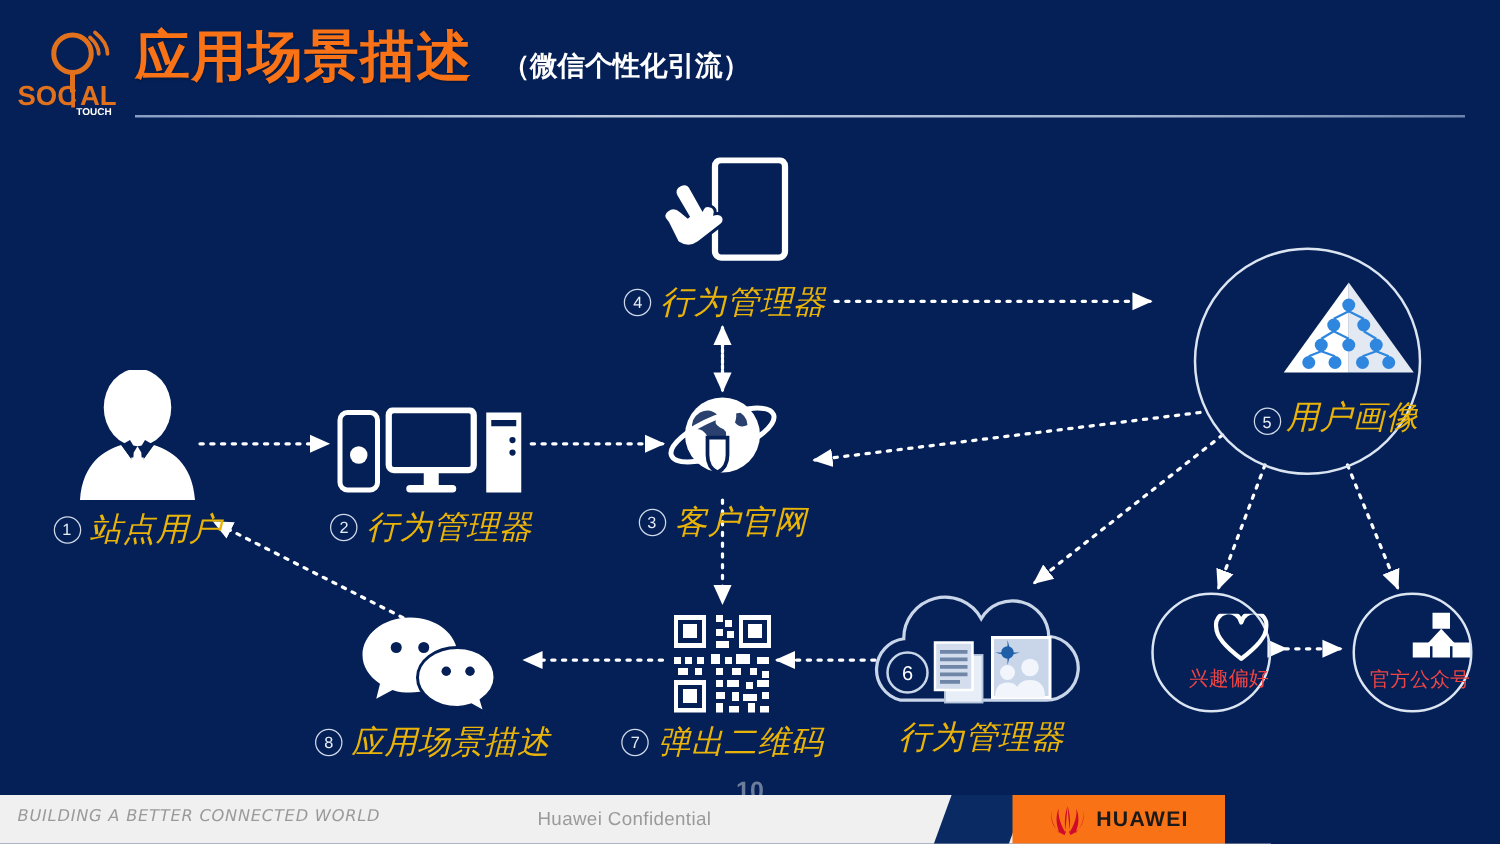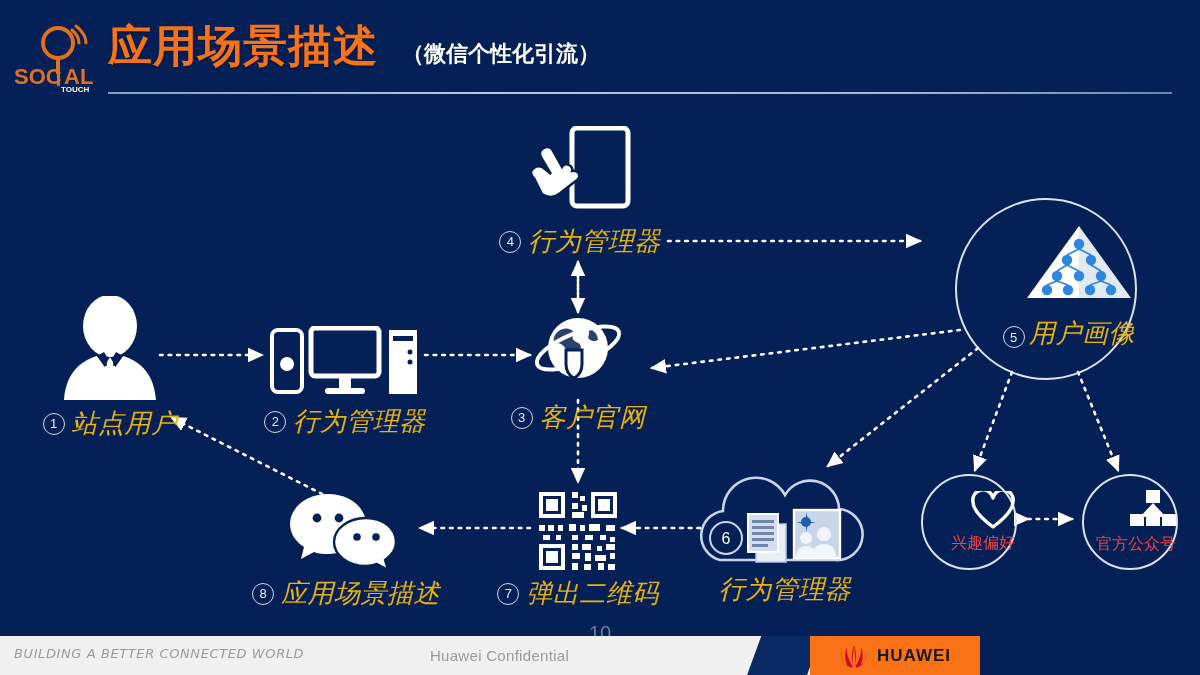--- a/index.html
+++ b/index.html
@@ -84,21 +84,21 @@
     position: absolute; left: 14px; top: 10px;
     font-size: 13px; color: #9a9a9a; letter-spacing: .6px;
     font-style: italic; font-family: "DejaVu Sans", sans-serif;
   }
   .footer-center {
     position: absolute; left: 0; right: 0; top: 11px; text-align: center;
     font-size: 15px; color: #9a9a9a; letter-spacing: .3px; margin-left: 19px;
   }
   .page-num {
     position: absolute; left: 0; right: 0; bottom: 30px;
-    text-align: center; font-size: 20px; color: #6c7d9b;
+    text-align: center; font-size: 20px; color: #6c7d9b; font-weight: bold;
   }
   .huawei-text {
     font-size: 17px; font-weight: bold; color: #1a1a1a; letter-spacing: 1px;
   }
 </style>
 </head>
 <body>
 
 <div id="slide">
 

